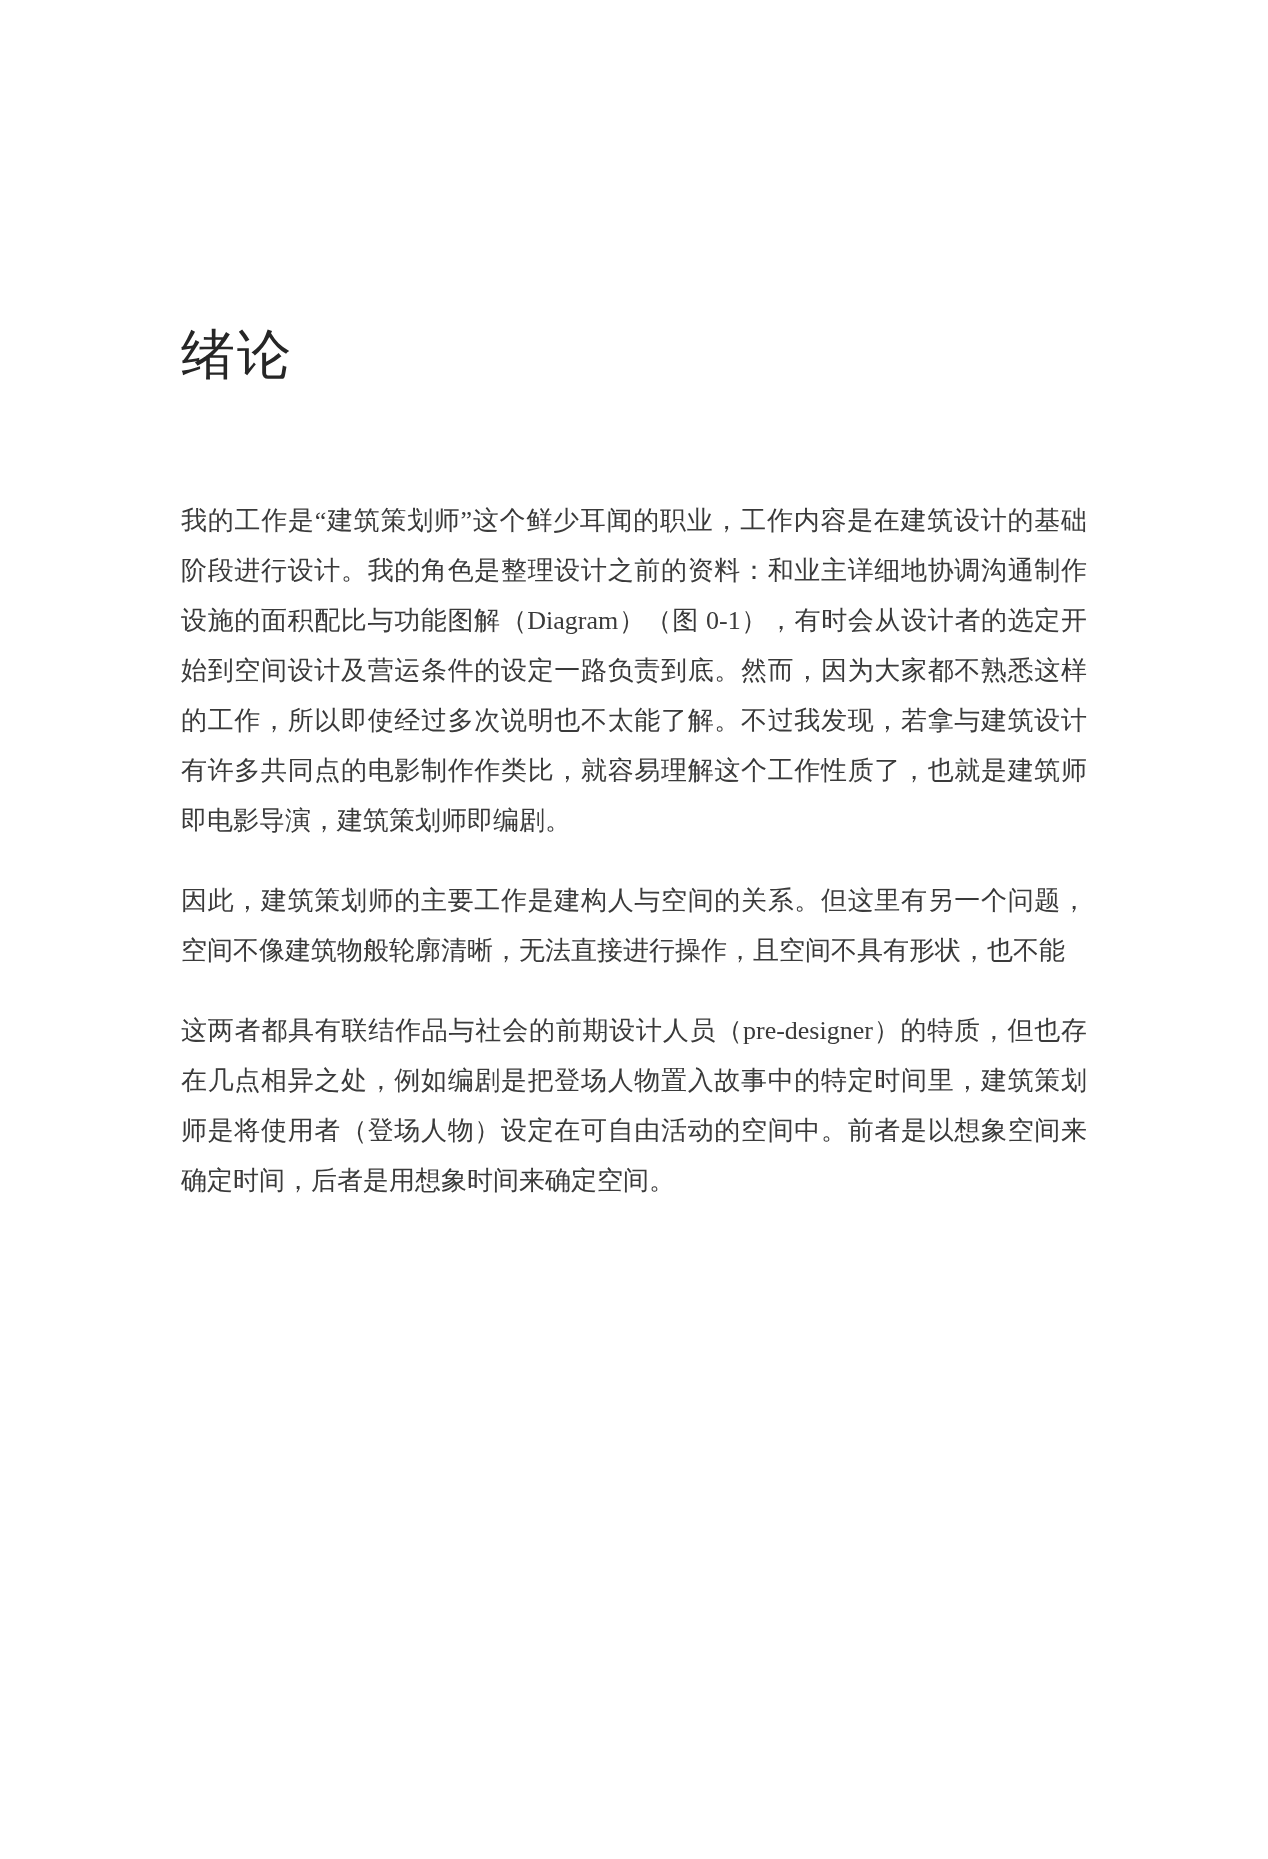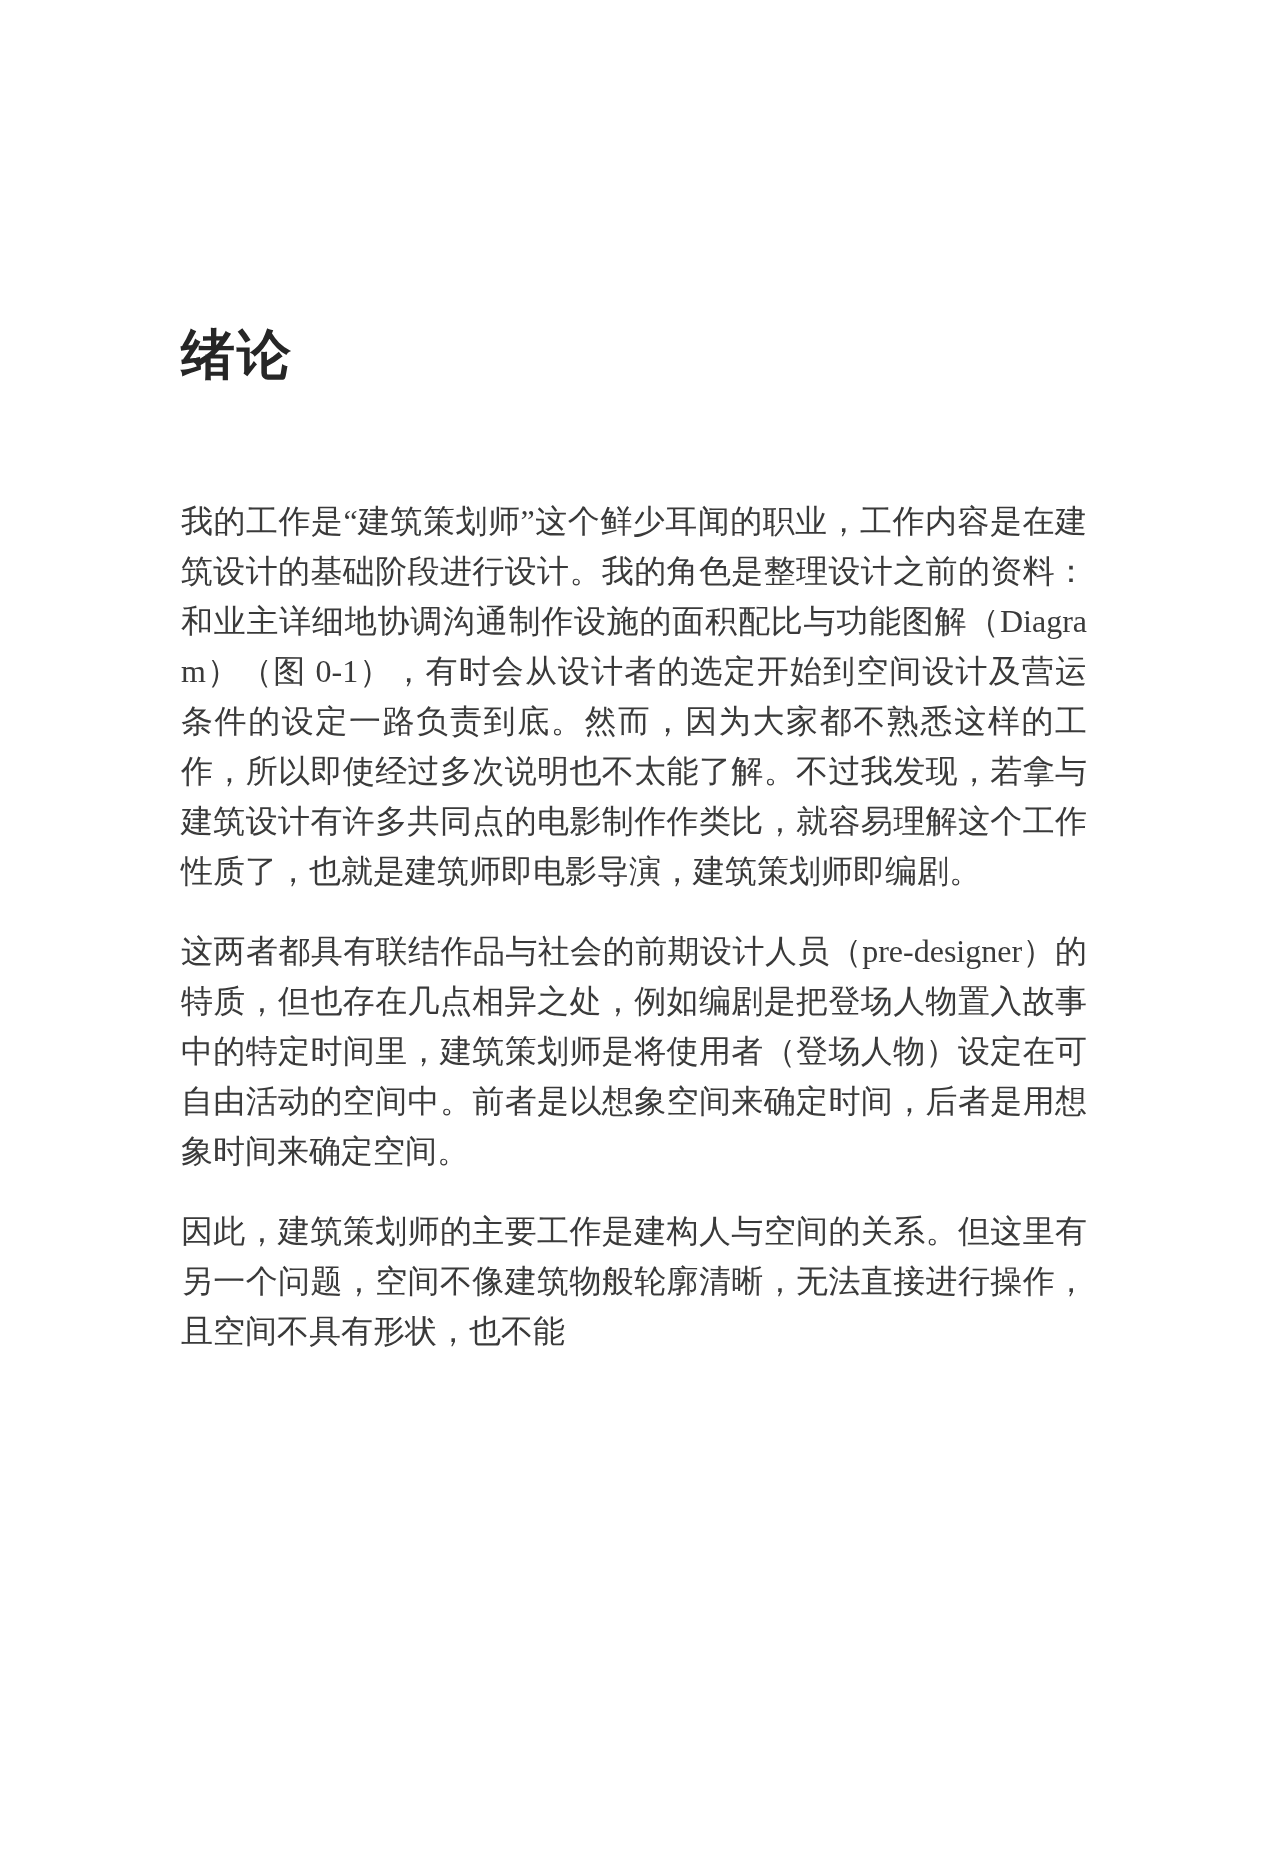--- a/index.html
+++ b/index.html
@@ -19,48 +19,48 @@
     position: absolute;
     left: 181px;
     top: 0;
     width: 906px;
   }
   .chapter-title {
     margin: 0;
     padding-top: 327px;
     font-size: 54px;
     line-height: 56px;
-    font-weight: 700;
+    font-weight: 400;
     color: #262626;
     letter-spacing: 2px;
     font-family: "Liberation Serif", "DejaVu Serif", serif;
   }
   .body-text {
     margin-top: 113px;
   }
   .body-text p {
     margin: 0 0 30px 0;
-    font-size: 32px;
+    font-size: 26px;
     line-height: 50px;
     font-weight: 400;
     color: #3a3a3a;
     text-align: justify;
     text-justify: inter-character;
     word-break: break-all;
     font-family: "Liberation Serif", "DejaVu Serif", serif;
   }
   .body-text p:last-child {
     margin-bottom: 0;
   }
 </style>
 </head>
 <body>
 
 <div class="page">
   <div class="content">
     <h1 class="chapter-title">绪论</h1>
     <div class="body-text">
       <p>我的工作是“建筑策划师”这个鲜少耳闻的职业，工作内容是在建筑设计的基础阶段进行设计。我的角色是整理设计之前的资料：和业主详细地协调沟通制作设施的面积配比与功能图解（Diagram）（图 0-1），有时会从设计者的选定开始到空间设计及营运条件的设定一路负责到底。然而，因为大家都不熟悉这样的工作，所以即使经过多次说明也不太能了解。不过我发现，若拿与建筑设计有许多共同点的电影制作作类比，就容易理解这个工作性质了，也就是建筑师即电影导演，建筑策划师即编剧。</p>
+      <p>因此，建筑策划师的主要工作是建构人与空间的关系。但这里有另一个问题，空间不像建筑物般轮廓清晰，无法直接进行操作，且空间不具有形状，也不能</p>
       <p>这两者都具有联结作品与社会的前期设计人员（pre-designer）的特质，但也存在几点相异之处，例如编剧是把登场人物置入故事中的特定时间里，建筑策划师是将使用者（登场人物）设定在可自由活动的空间中。前者是以想象空间来确定时间，后者是用想象时间来确定空间。</p>
-      <p>因此，建筑策划师的主要工作是建构人与空间的关系。但这里有另一个问题，空间不像建筑物般轮廓清晰，无法直接进行操作，且空间不具有形状，也不能</p>
     </div>
   </div>
 </div>
 
 </body></html>

